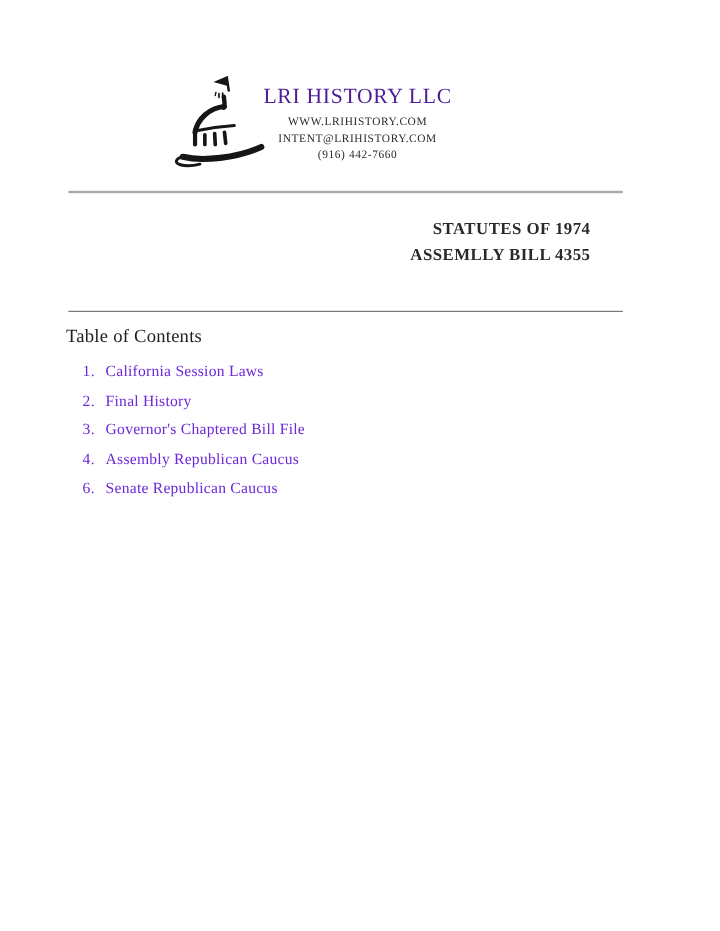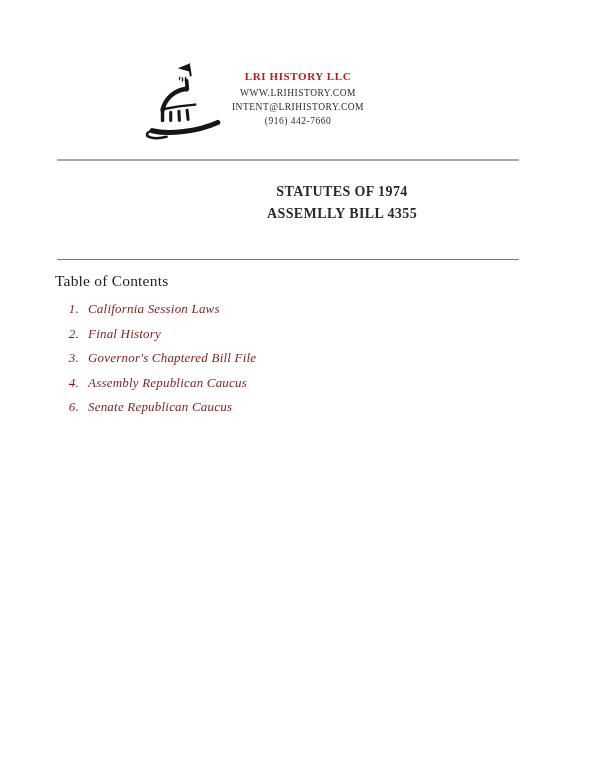--- a/index.html
+++ b/index.html
@@ -19,23 +19,23 @@
   
   .logo {
     position: absolute; left: 138px; top: 54px;
     width: 92px; height: 92px;
   }
   .company-block {
     position: absolute; left: 148px; top: 70px; width: 300px;
     text-align: center;
   }
   .company-name {
-    font-size: 11px; font-weight: bold;
+    font-size: 18px; font-weight: normal;
     letter-spacing: 0.6px;
-    color: #b91c1c;
+    color: #4c1d95;
     margin: 0 0 5px 0;
     white-space: pre;
   }
   .contact-line {
     font-size: 9.5px;
     letter-spacing: 0.5px;
     line-height: 13.8px;
     color: #2b2b2b;
     white-space: pre;
   }
@@ -53,40 +53,39 @@
   
   .title-block {
     position: absolute; top: 181px; left: 192px; width: 300px;
     text-align: right;
     font-weight: bold;
     font-size: 14px;
     letter-spacing: 0.4px;
     line-height: 22.2px;
     color: #2a2a2a;
   }
-  .title-block div { white-space: pre; text-align: center; }
+  .title-block div { white-space: pre; }
 
   
   .toc-heading {
     position: absolute; left: 55px; top: 272px;
     font-size: 15.5px; font-weight: normal;
     letter-spacing: 0.2px;
     color: #1f1f1f;
     margin: 0;
   }
   .toc-list {
     position: absolute; left: 55px; top: 301px; width: 420px;
   }
   .toc-item {
     font-size: 13px;
     line-height: 16px;
     margin-bottom: 8.6px;
-    color: #7f1d1d;
+    color: #6d28d9;
     letter-spacing: 0.2px;
-    font-style: italic;
   }
   .toc-num {
     display: inline-block;
     width: 24px;
     text-align: right;
     margin-right: 9px;
   }
 </style>
 </head>
 <body>

